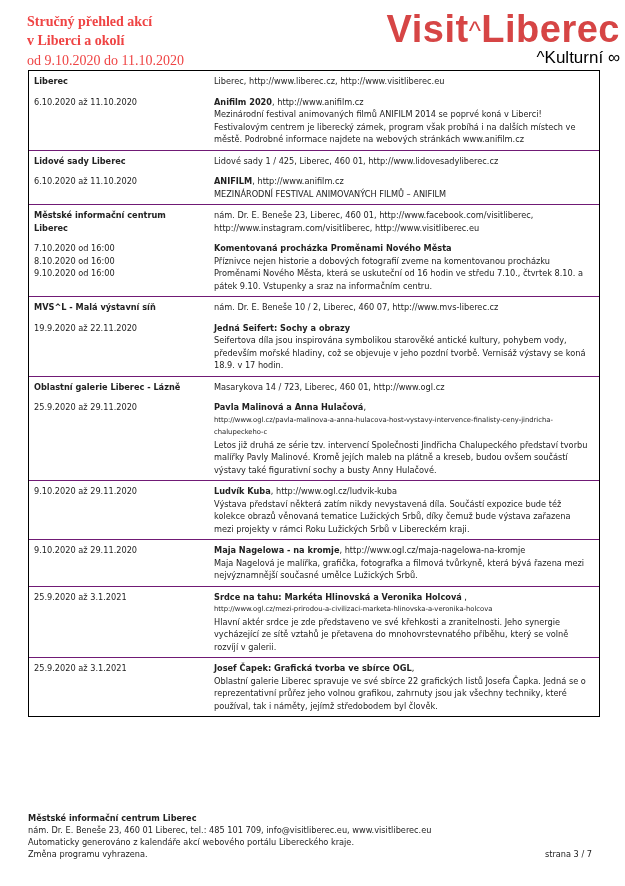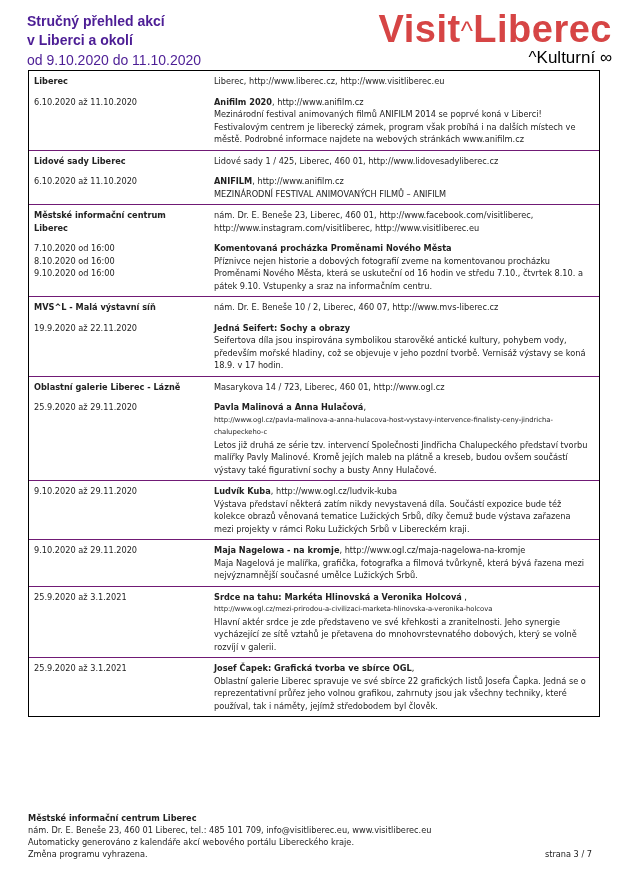--- a/index.html
+++ b/index.html
@@ -1,20 +1,20 @@
 <!DOCTYPE html>
 <html><head>
 <meta charset="utf-8">
 <style>
   html, body { margin:0; padding:0; background:#ffffff; }
   body { width:625px; height:886px; position:relative; font-family:"DejaVu Sans", sans-serif; color:#222; overflow:hidden; }
-  .hdr-title { position:absolute; left:27px; top:12px; color:#4c1d95; font-family:Liberation Sans, sans-serif; }
+  .hdr-title { position:absolute; left:27px; top:12px; color:#ef4444; font-family:Liberation Serif, serif; }
   .hdr-title .l1, .hdr-title .l2 { font-size:14px; font-weight:bold; line-height:19px; display:block; }
   .hdr-title .l3 { font-size:14px; line-height:19px; display:block; margin-top:1px; }
-  .logo { position:absolute; right:13px; top:10px; text-align:right; }
+  .logo { position:absolute; right:5px; top:10px; text-align:right; }
   .logo .brand { font-family:"Liberation Sans", sans-serif; font-weight:bold; color:#d64545; font-size:38px; line-height:38px; letter-spacing:0.5px; }
   .logo .brand .caret { font-weight:normal; font-size:26px; vertical-align:top; position:relative; top:2px; }
   .logo .sub { font-family:"Liberation Sans", sans-serif; font-size:17px; color:#000; line-height:20px; margin-top:0px; }
   .tbl { position:absolute; left:28px; top:70px; width:572px; border:1px solid #000; box-sizing:border-box; }
   .venue { border-top:1px solid #701a75; padding:4px 0 4px 0; }
   .venue:first-child { border-top:none; }
   .row { display:flex; font-size:8.2px; line-height:12.5px; }
   .row .c1 { width:185px; padding-left:5px; box-sizing:border-box; flex:none; }
   .row .c2 { flex:1; padding-right:8px; }
   .row + .row { margin-top:8px; }
@@ -149,21 +149,21 @@
   </div>
 
   <div class="venue">
     <div class="row">
       <div class="c1">
           <div>25.9.2020 až 3.1.2021</div>
         </div>
       <div class="c2">
         <div><span class="ename">Srdce na tahu: Markéta Hlinovská a Veronika Holcová</span><span> ,</span></div>
         <div class="small-url">http://www.ogl.cz/mezi-prirodou-a-civilizaci-marketa-hlinovska-a-veronika-holcova</div>
-        <div>Hlavní aktér srdce je zde představeno ve své křehkosti a zranitelnosti. Jeho synergie vycházející ze sítě vztahů je přetavena do mnohovrstevnatého dobových, který se volně rozvíjí v galerii.</div>
+        <div>Hlavní aktér srdce je zde představeno ve své křehkosti a zranitelnosti. Jeho synergie vycházející ze sítě vztahů je přetavena do mnohovrstevnatého příběhu, který se volně rozvíjí v galerii.</div>
       </div>
     </div>
   </div>
 
   <div class="venue">
     <div class="row">
       <div class="c1">
           <div>25.9.2020 až 3.1.2021</div>
         </div>
       <div class="c2">

